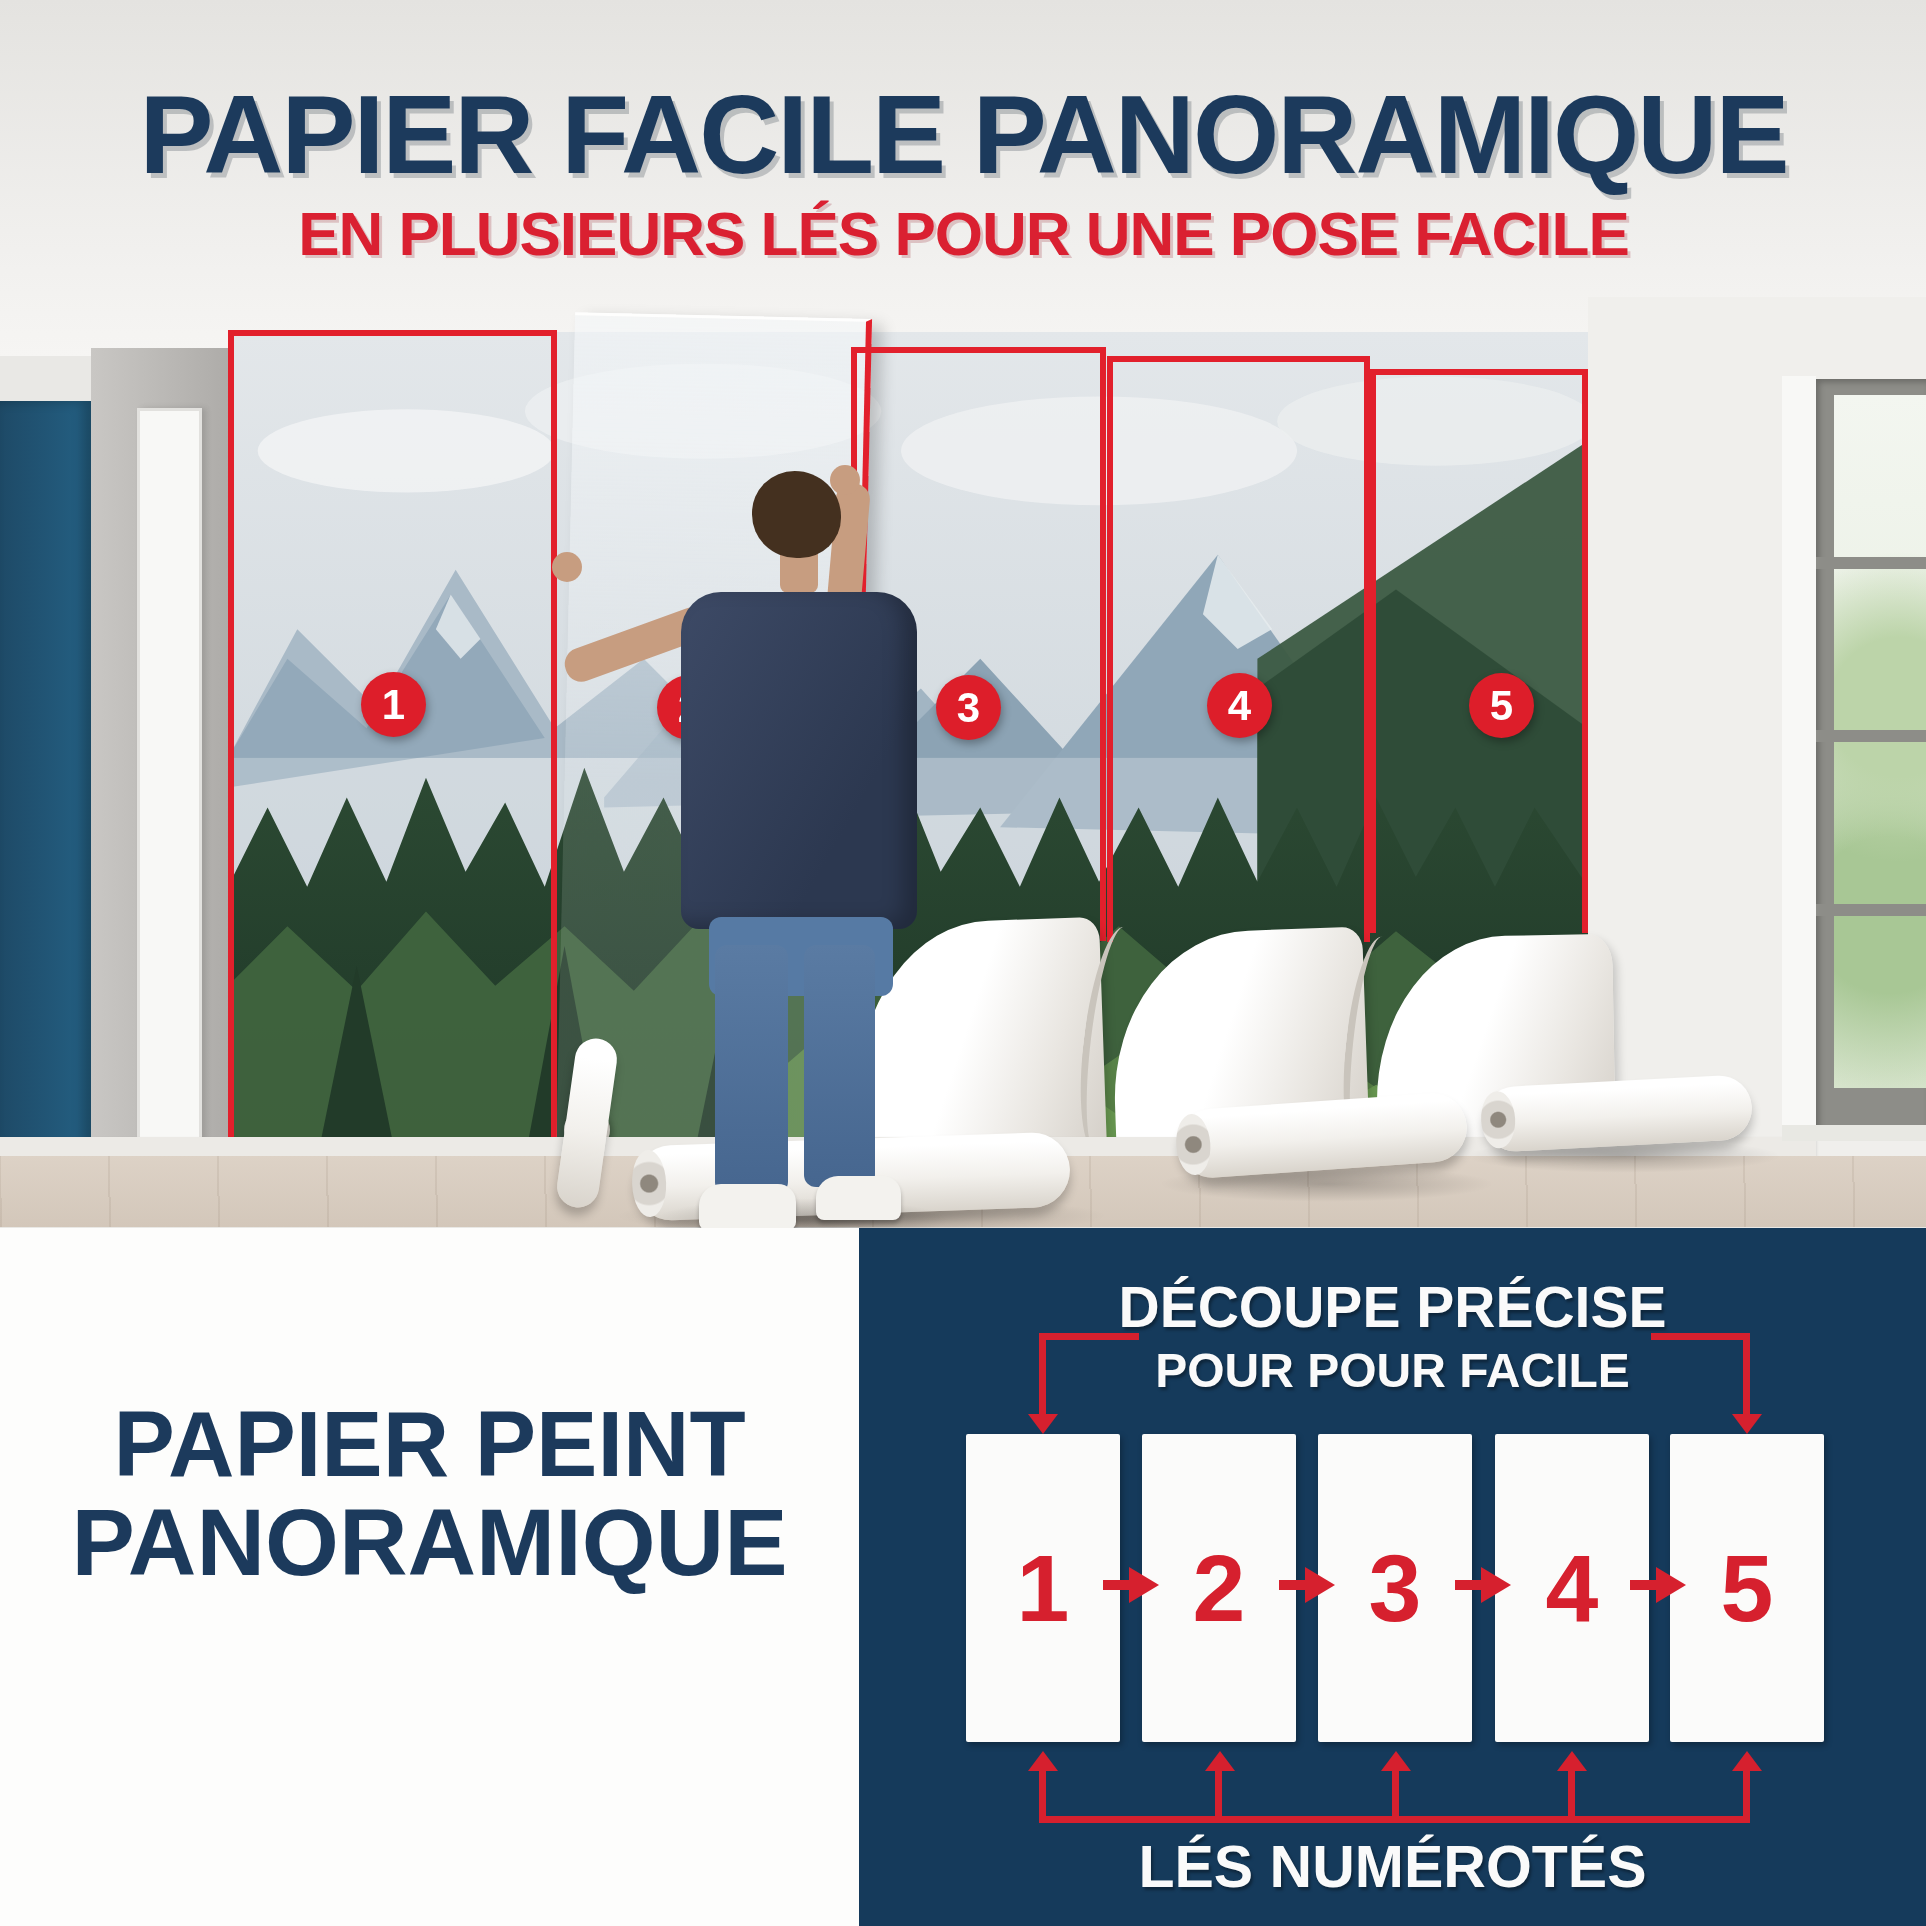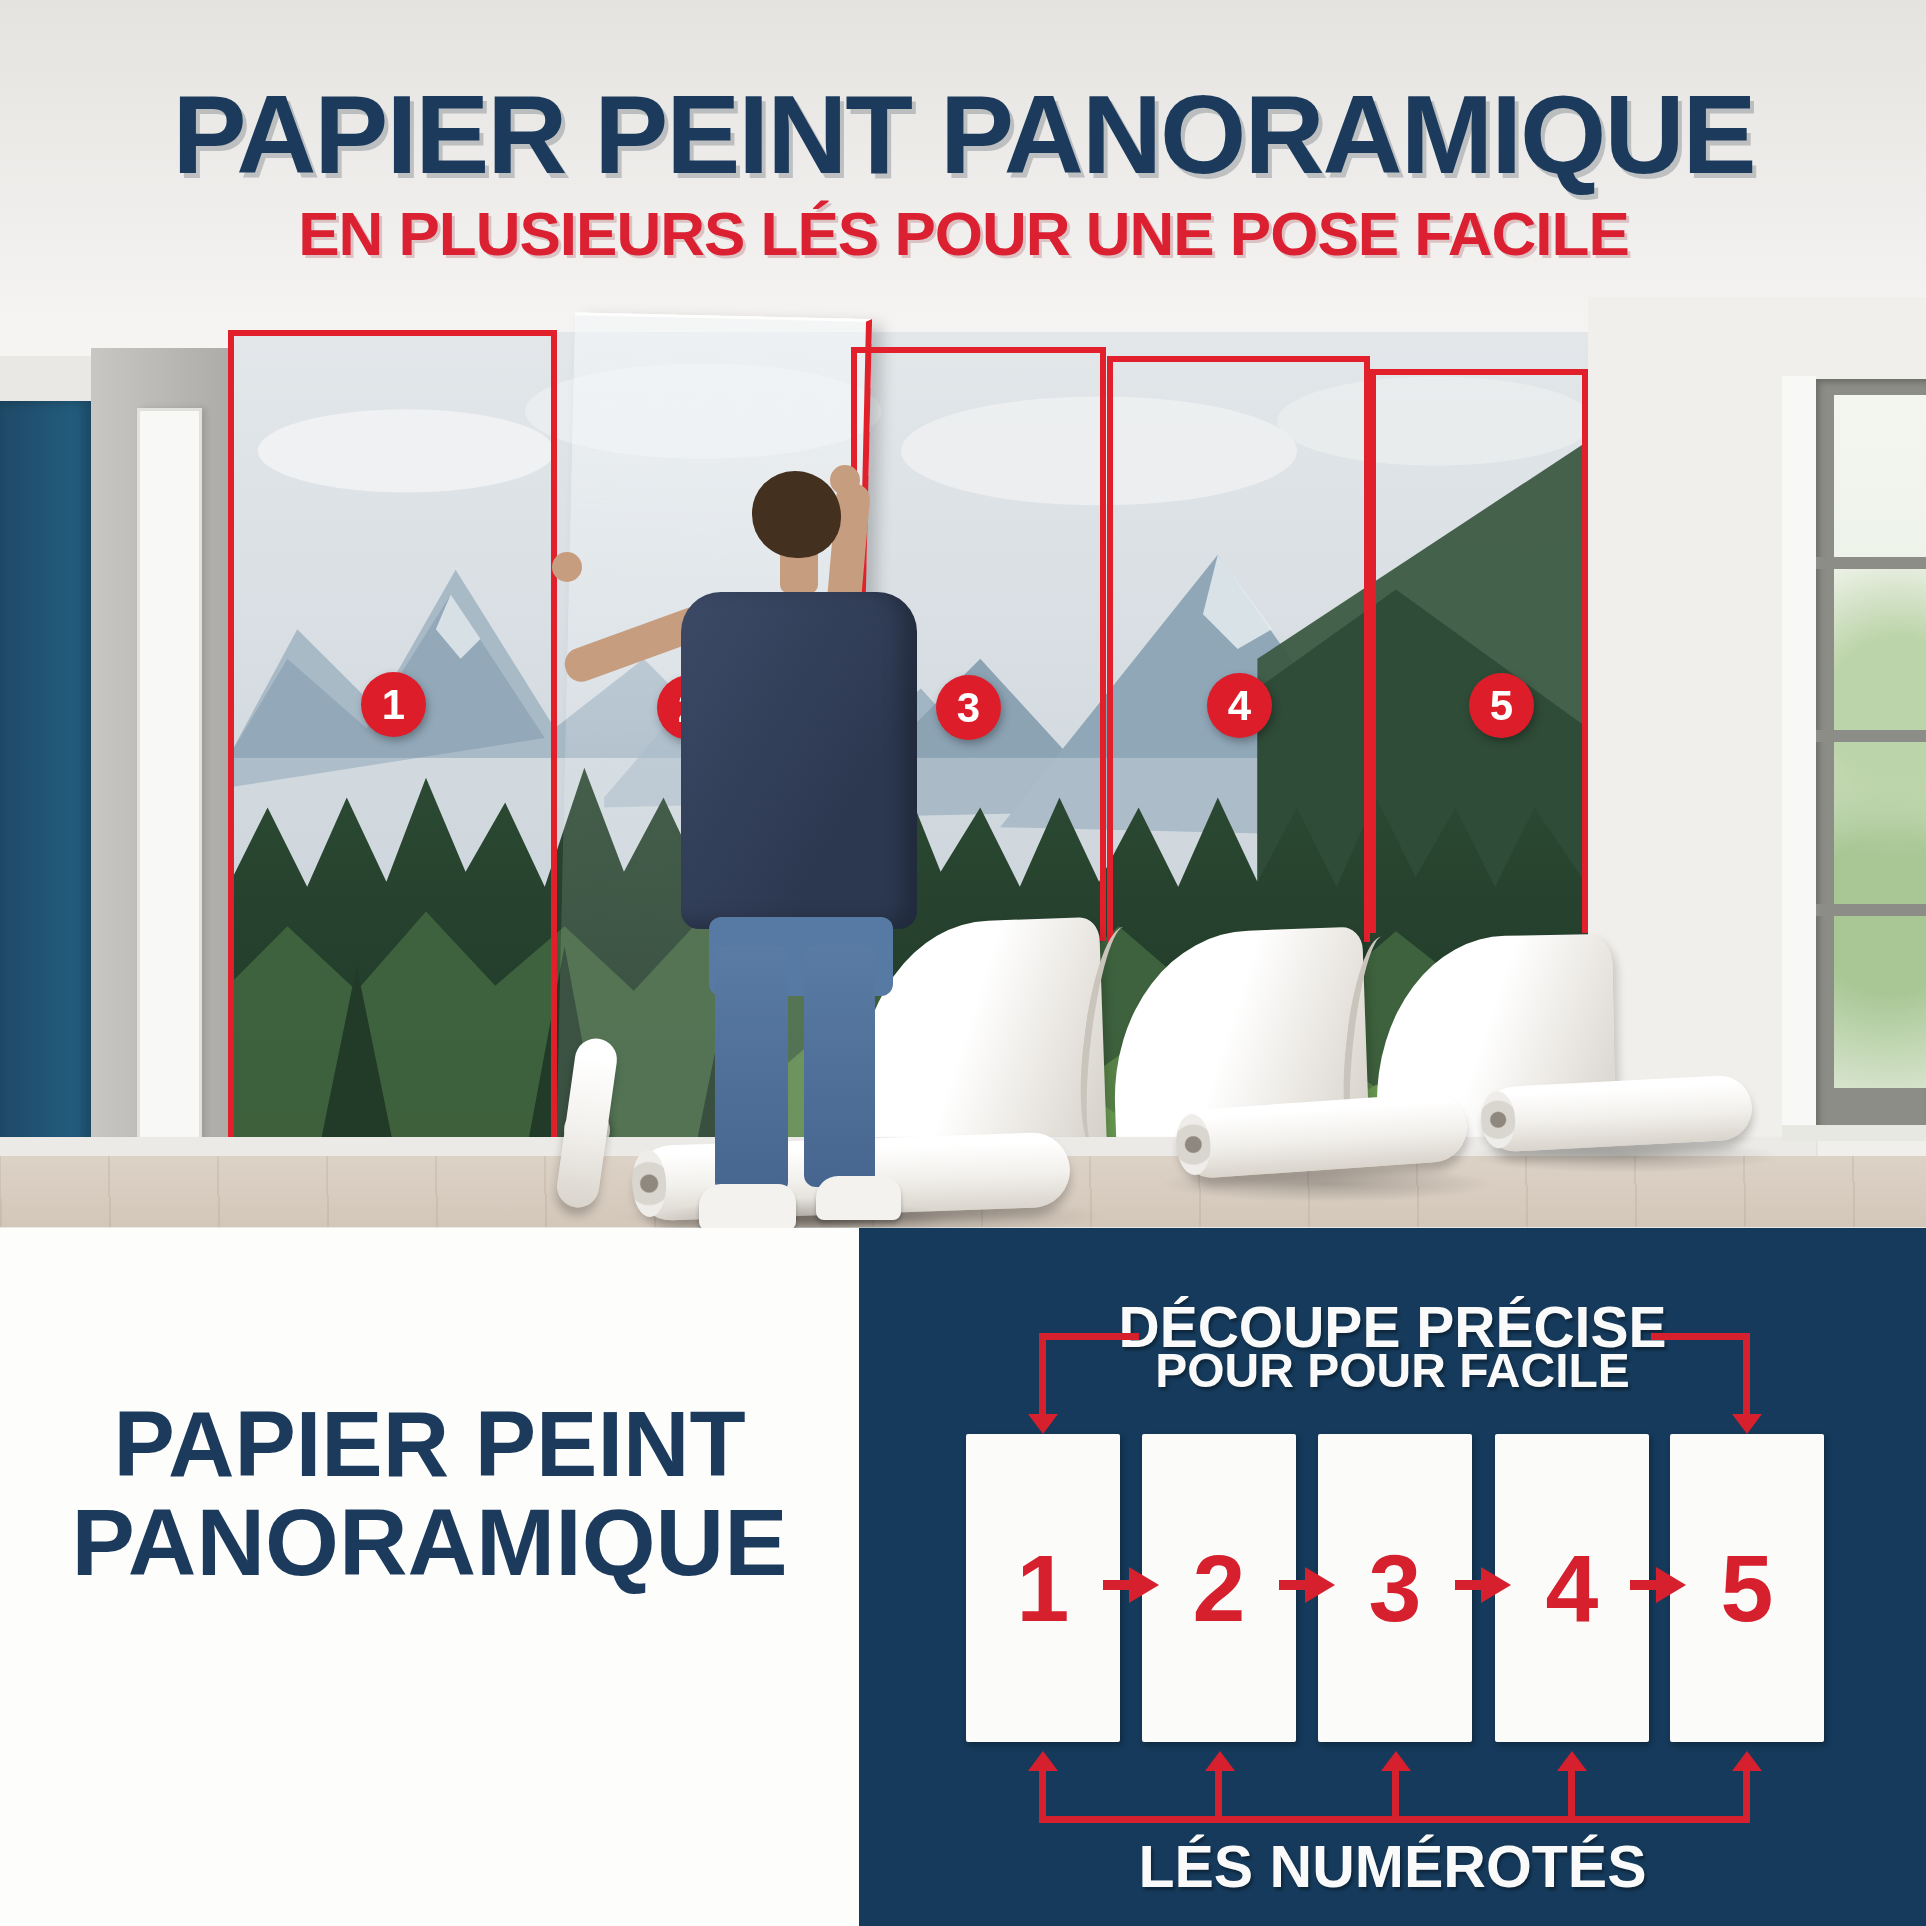--- a/index.html
+++ b/index.html
@@ -219,32 +219,32 @@
     <div class="abs hand" style="left:830px;top:465px;"></div>
     <div class="abs neck"></div>
     <div class="abs hair"></div>
     <div class="abs torso"></div>
     <div class="abs jeans-hip"></div>
     <div class="abs leg" style="left:715px;top:945px;width:73px;height:249px;"></div>
     <div class="abs leg" style="left:804px;top:945px;width:71px;height:242px;"></div>
     <div class="abs shoe" style="left:699px;top:1184px;width:97px;height:46px;"></div>
     <div class="abs shoe" style="left:816px;top:1176px;width:85px;height:44px;"></div>
 
-    <div class="abs main-title">PAPIER PEINT PANORAMIQUE</div>
+    <div class="abs main-title">PAPIER FACILE PANORAMIQUE</div>
     <div class="abs main-subtitle">EN PLUSIEURS LÉS POUR UNE POSE FACILE</div>
   </div>
 
   <div id="bottom-left" class="abs">
     <div class="bl-line bl-navy" style="top:170px;font-size:92px;">PAPIER PEINT</div>
     <div class="bl-line bl-navy" style="top:267px;font-size:95px;">PANORAMIQUE</div>
   </div>
 
   <div id="diagram" class="abs">
 
-    <div class="dg-title" style="top:51px;font-size:57px;margin-top:20px;">DÉCOUPE PRÉCISE</div>
+    <div class="dg-title" style="top:51px;font-size:57px;">DÉCOUPE PRÉCISE</div>
     <div class="dg-title" style="top:119px;font-size:48px;">POUR POUR FACILE</div>
 
     <div class="red-bar" style="left:180px;top:105px;width:100px;height:7px;"></div>
     <div class="red-bar" style="left:180px;top:105px;width:7px;height:81px;"></div>
     <div class="tri-down" style="left:169px;top:186px;"></div>
     <div class="red-bar" style="left:792px;top:105px;width:99px;height:7px;"></div>
     <div class="red-bar" style="left:884px;top:105px;width:7px;height:81px;"></div>
     <div class="tri-down" style="left:873px;top:186px;"></div>
 
     <div class="dg-panel" style="left:107px;"></div>

